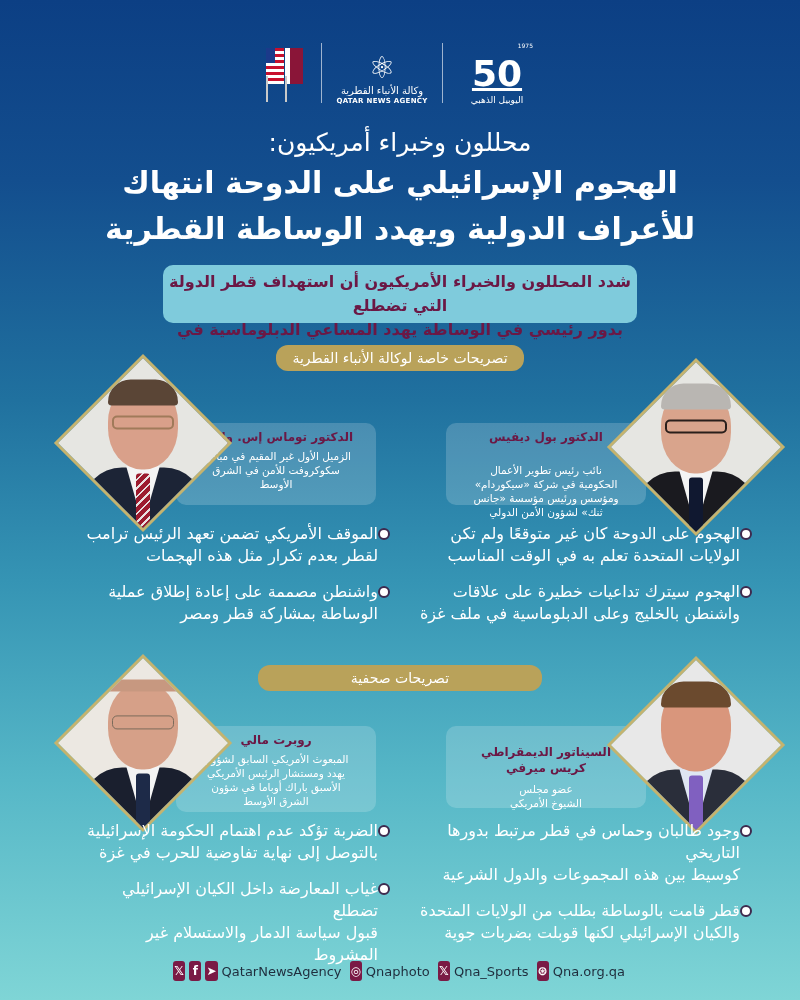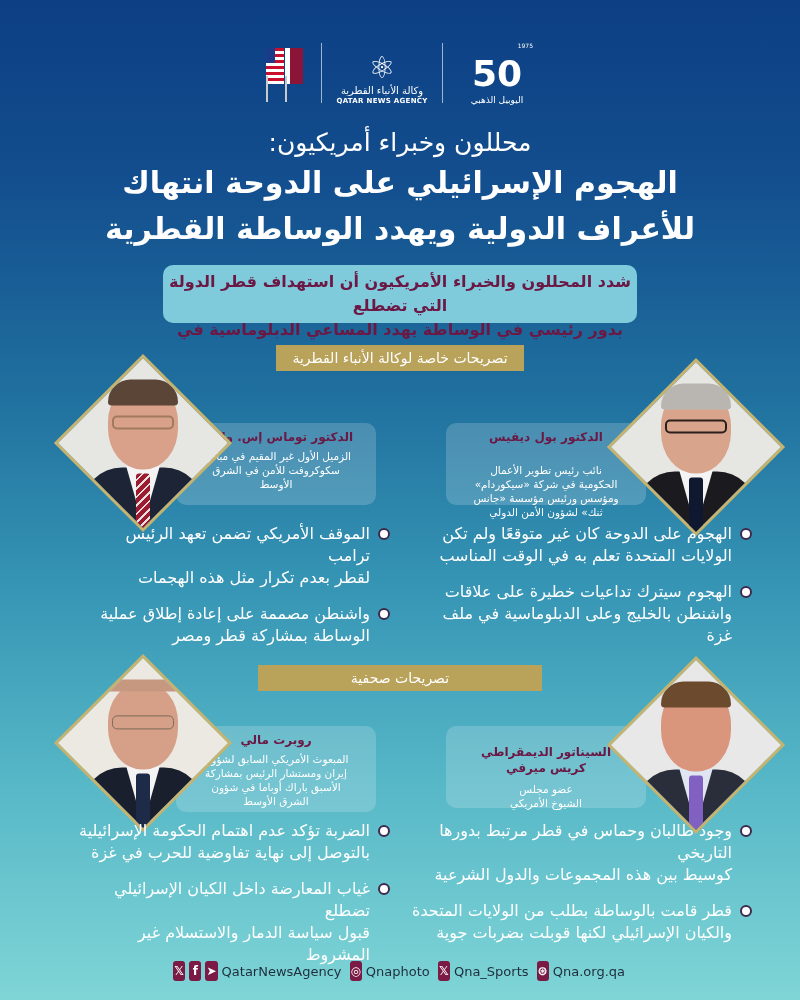--- a/index.html
+++ b/index.html
@@ -19,50 +19,50 @@
   .flag.us { left: 3px; background: repeating-linear-gradient(180deg,#c8102e 0 3px,#fff 3px 6px); }
   .flag.us::before { content:""; position:absolute; left:0; top:0; width:9px; height:15px; background:#1b3a8a; }
   .flag.qa { left: 22px; background: linear-gradient(90deg,#fff 0 5px,#8a1538 5px); }
   .pole { position:absolute; bottom:4px; width:2px; height:26px; background:#c9c9c9; }
   .sep { width: 1px; height: 60px; background: rgba(255,255,255,0.6); }
   .qna { width: 92px; height: 66px; display:flex; flex-direction:column; align-items:center; justify-content:flex-end; }
   .qna .mark { font-size: 30px; line-height: 34px; color: #fff; }
   .qna .ar { font-size: 10px; line-height: 12px; }
   .qna .en { font-size: 7px; line-height: 9px; font-weight: bold; letter-spacing: .3px; text-align: center; }
   .jub { width: 80px; height: 66px; display:flex; flex-direction:column; align-items:center; justify-content:flex-end; }
-  .jub .big { font-size: 36px; line-height: 40px; font-weight: bold; }
+  .jub .big { font-size: 36px; line-height: 40px; font-weight: bold; text-decoration: underline; }
   .jub .small { font-size: 9px; line-height: 12px; }
   .jub .yr { position:absolute; font-size:6px; }
 
   
   .subtitle { left:0; width:800px; top:128px; text-align:center; font-size:25px; font-weight:normal; direction: rtl; }
   .title { left:0; width:800px; top:160px; text-align:center; font-size:30px; font-weight:bold; line-height:46px; direction: rtl; }
 
   .lead { left:163px; top:265px; width:474px; height:58px; background:#7fcbdc; border-radius:10px; color:#6b1845; font-size:16px; font-weight:bold; text-align:center; line-height:24px; padding-top:5px; direction: rtl; }
 
-  .pill { height:26px; border-radius:0; background:#b9a25a; color:#fff; font-size:14px; text-align:center; line-height:26px; direction: rtl; }
+  .pill { height:26px; border-radius:12px; background:#b9a25a; color:#fff; font-size:14px; text-align:center; line-height:26px; direction: rtl; }
   .pill1 { left:276px; top:345px; width:248px; }
   .pill2 { left:258px; top:665px; width:284px; }
 
   
   .diamond { width:126px; height:126px; transform: rotate(45deg); border:3px solid #c5b36e; overflow:hidden; }
   .photo-inner { width:178px; height:178px; transform: rotate(-45deg); margin:-28px 0 0 -28px; position:relative; background:#e6e6e2; }
   .face { position:absolute; left:54px; top:28px; width:70px; height:86px; border-radius:45% 45% 48% 48%; }
   .suit { position:absolute; left:28px; top:112px; width:122px; height:80px; border-radius:40px 40px 0 0; }
   .shirt { position:absolute; left:72px; top:110px; width:34px; height:60px; background:#f4f4f4; clip-path: polygon(0 0,100% 0,50% 100%); }
   .tie { position:absolute; left:82px; top:118px; width:14px; height:56px; border-radius:3px; }
   .glasses { position:absolute; left:58px; top:60px; width:62px; height:14px; border:2px solid #3a2a22; border-radius:5px; }
   .hair { position:absolute; left:54px; top:24px; width:70px; height:26px; border-radius:40px 40px 6px 6px; }
 
   .card { background: rgba(255,255,255,0.18); border-radius:10px; text-align:center; direction: rtl; }
   .card .nm { color:#6b1845; font-weight:bold; font-size:12px; line-height:16px; }
   .card .ds { color:#fff; font-size:10.5px; line-height:14px; margin-top:6px; }
 
   .bullets { direction: rtl; }
-  .bullet { display:flex; align-items:flex-start; gap:8px; font-size:16px; line-height:22px; margin-bottom:14px; }
+  .bullet { display:flex; align-items:flex-start; gap:0; font-size:16px; line-height:22px; margin-bottom:14px; }
   .dot { flex:0 0 12px; width:12px; height:12px; border-radius:50%; background:#fff; border:2px solid #3e2a4e; margin-top:5px; }
 
   .social { left:173px; top:957px; width:456px; height:28px; display:flex; align-items:center; gap:4px; font-size:13px; color:#1f2d3d; direction:ltr; }
   .sq { width:20px; height:20px; background:#7a1a45; border-radius:3px; color:#fff; font-size:12px; line-height:20px; text-align:center; font-weight:bold; }
   .stxt { margin-right:4px; }
 </style>
 </head>
 <body>
 
 <div class="abs logos">
@@ -191,21 +191,21 @@
     <div class="tie" style="background:#8060c0"></div>
     <div class="face" style="background:#d9967c"></div>
     <div class="hair" style="background:#6b4a2e"></div>
   </div>
 </div>
 
 <div class="abs card" style="left:176px;top:726px;width:200px;height:86px;padding-top:6px">
   <div class="nm">روبرت مالي</div>
   <div class="ds" style="margin-top:4px">
     <div>المبعوث الأمريكي السابق لشؤون</div>
-    <div>إيران ومستشار الرئيس بمشاركة</div>
+    <div>يهدد ومستشار الرئيس الأمريكي</div>
     <div>الأسبق باراك أوباما في شؤون</div>
     <div>الشرق الأوسط</div>
   </div>
 </div>
 <div class="abs diamond" style="left:80px;top:680px">
   <div class="photo-inner" style="background:#ece8e2">
     <div class="suit" style="background:#1a1f2e"></div>
     <div class="shirt"></div>
     <div class="tie" style="background:#1d2a48"></div>
     <div class="face" style="background:#d6a088"></div>

